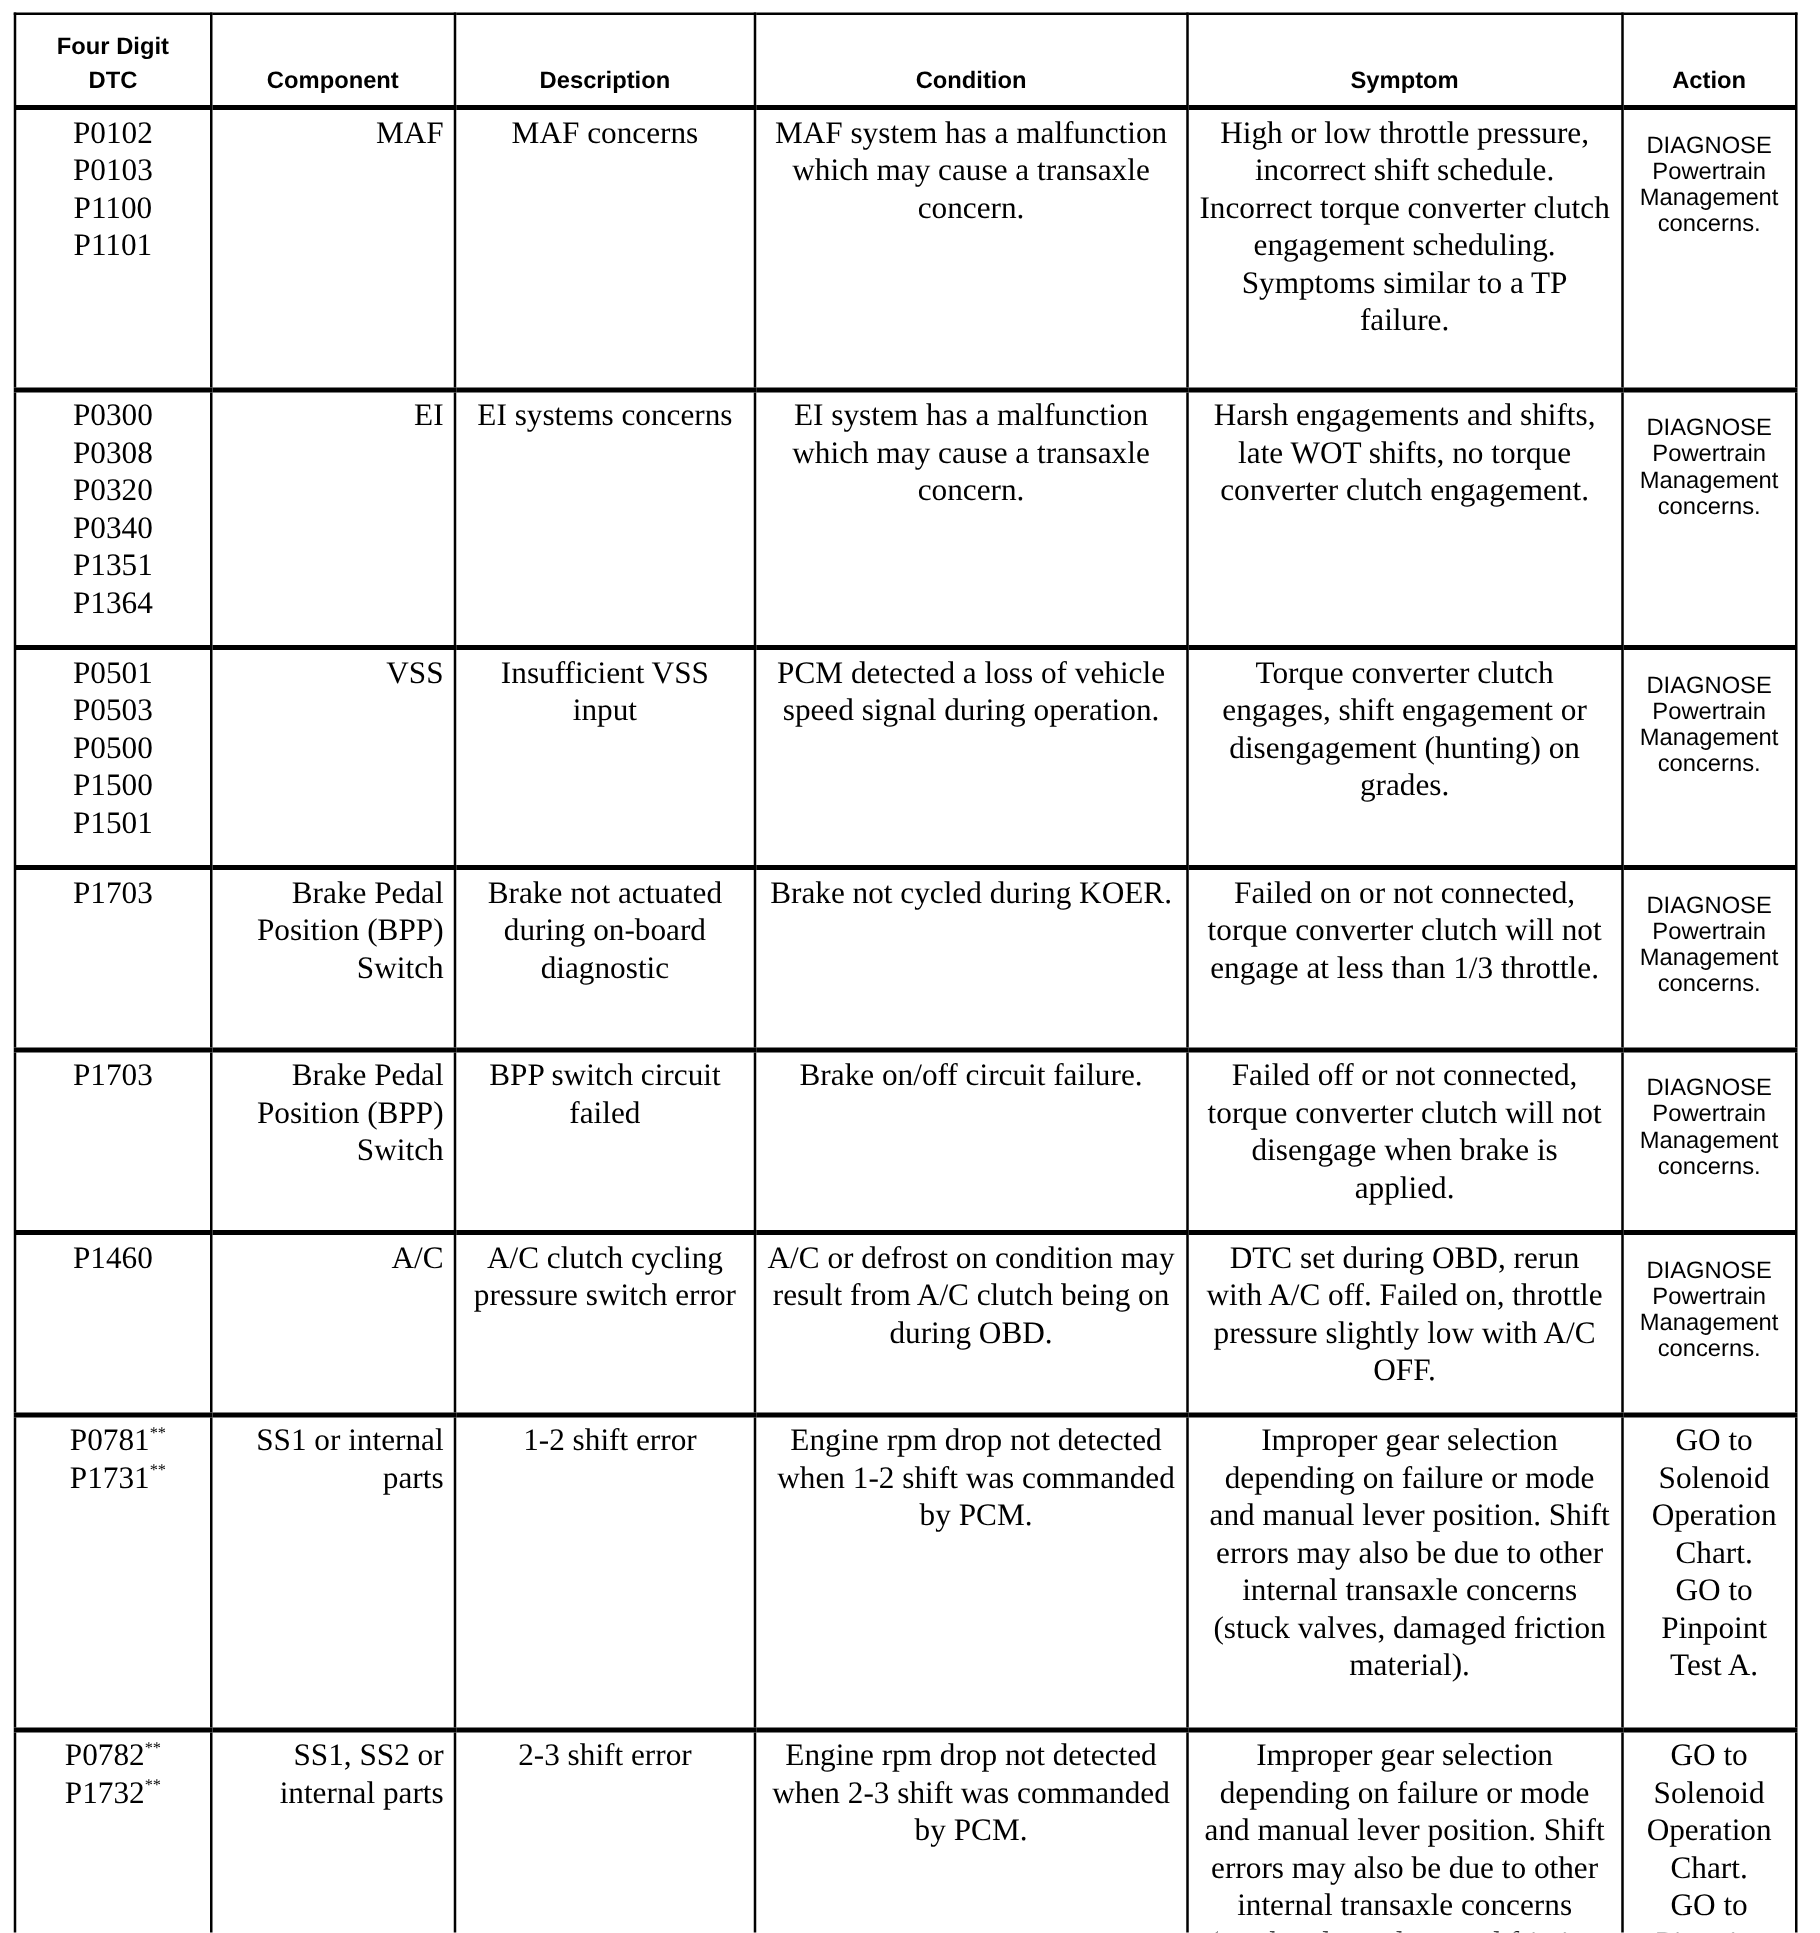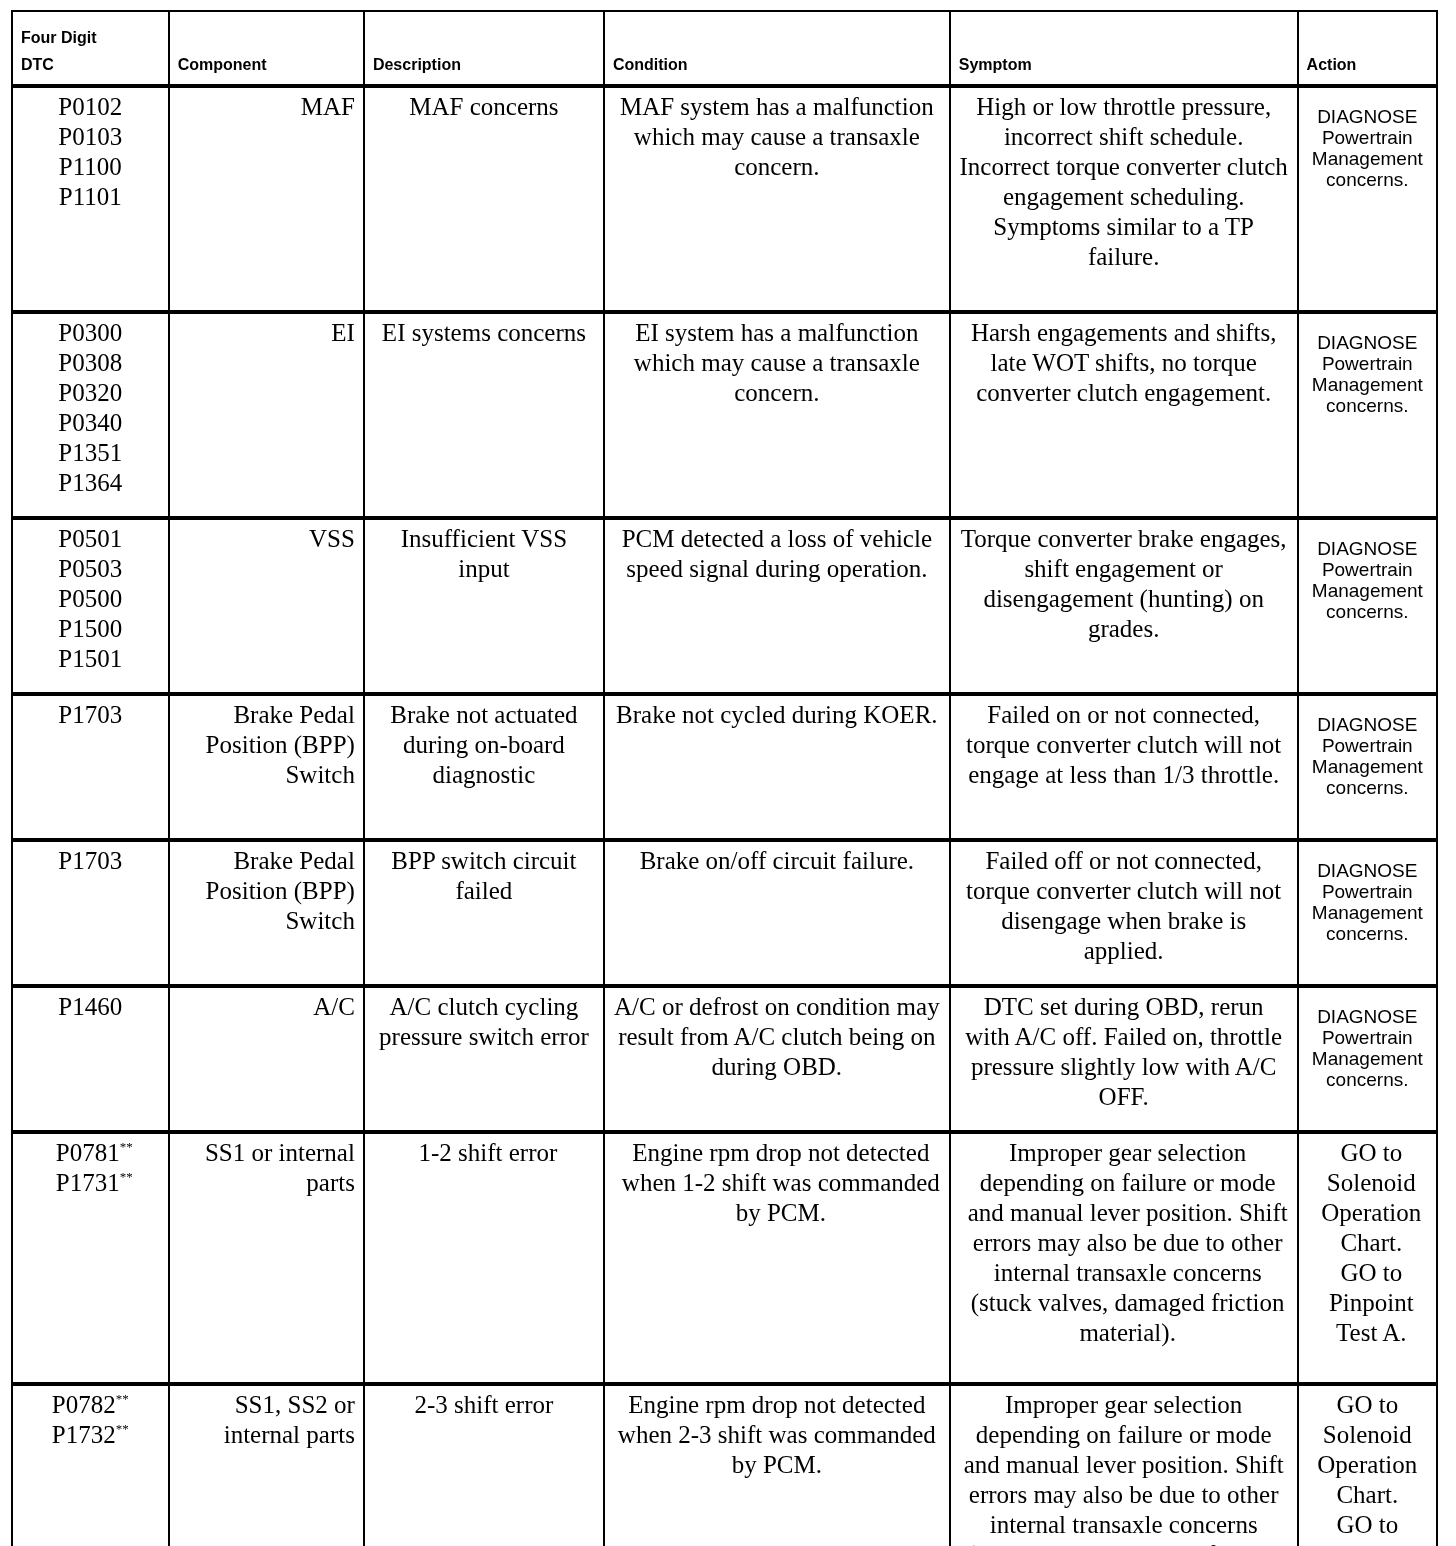--- a/index.html
+++ b/index.html
@@ -18,23 +18,23 @@
   table.dtc col.c5 { width: 342px; }
   table.dtc col.c6 { width: 137px; }
   table.dtc th, table.dtc td {
     border: 2px solid #000;
     vertical-align: top;
     padding: 4px 8px;
   }
   table.dtc th {
     font-family: "Liberation Sans", sans-serif;
     font-weight: bold;
-    font-size: 16px;
+    font-size: 19px;
     line-height: 27px;
-    text-align: left;
+    text-align: center;
     vertical-align: bottom;
     height: 62px;
     padding-bottom: 6px;
     border-bottom: 4px solid #000;
   }
   table.dtc td {
     font-family: "Liberation Serif", serif;
     font-size: 25px;
     line-height: 30px;
   }
@@ -132,21 +132,21 @@
       <td class="codes">
         <span class="line"><span>P0501</span></span>
         <span class="line"><span>P0503</span></span>
         <span class="line"><span>P0500</span></span>
         <span class="line"><span>P1500</span></span>
         <span class="line"><span>P1501</span></span>
       </td>
       <td class="center">VSS</td>
       <td class="left">Insufficient VSS input</td>
       <td class="left">PCM detected a loss of vehicle speed signal during operation.</td>
-      <td class="left">Torque converter brake engages, shift engagement or disengagement (hunting) on grades.</td>
+      <td class="left">Torque converter clutch engages, shift engagement or disengagement (hunting) on grades.</td>
       <td class="action-sans">
         <span class="line">DIAGNOSE</span>
         <span class="line">Powertrain</span>
         <span class="line">Management</span>
         <span class="line">concerns.</span>
       </td>
     </tr>
 
     <tr class="row r4">
       <td class="codes">

